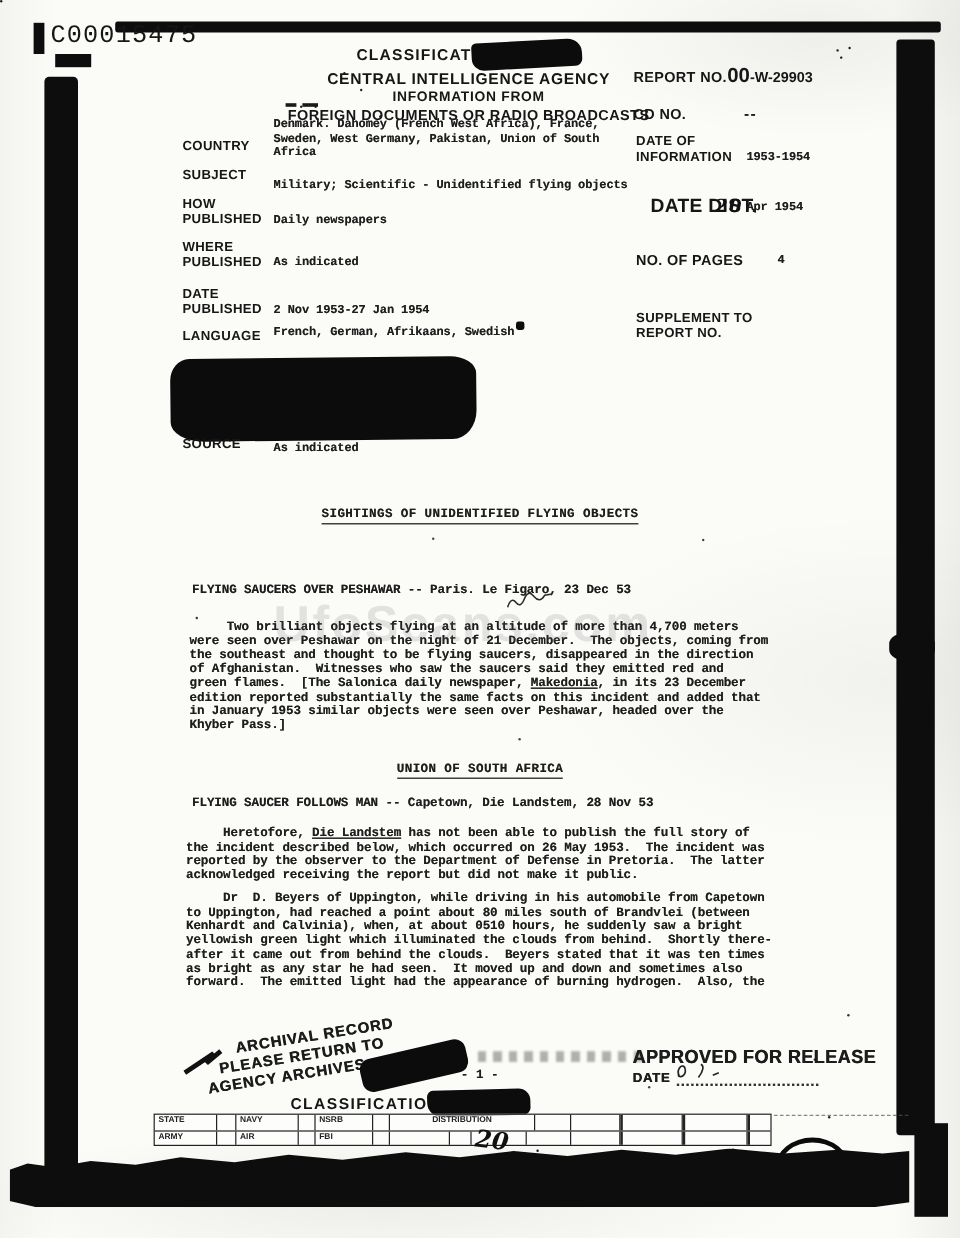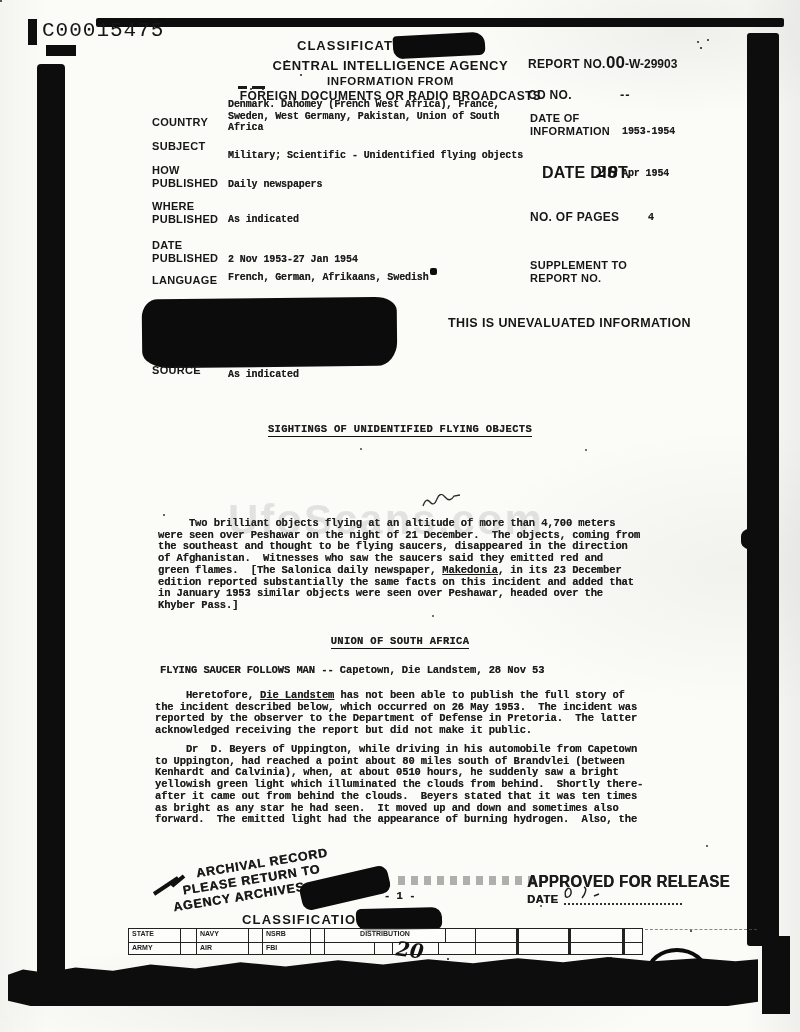--- a/index.html
+++ b/index.html
@@ -104,29 +104,29 @@
   <div class="abs mono typed" style="left:228px;top:254px;">2 Nov 1953-27 Jan 1954</div>
   <div class="abs sans label prel" style="left:530px;top:259px;">SUPPLEMENT TO
 REPORT NO.</div>
 
   <div class="abs sans label" style="left:152px;top:274px;">LANGUAGE</div>
   <div class="abs mono typed" style="left:228px;top:272px;">French, German, Afrikaans, Swedish</div>
   <div class="abs blob" style="left:430px;top:268px;width:7px;height:7px;border-radius:2px;"></div>
 
   <div class="abs blob" style="left:142px;top:298px;width:255px;height:69px;border-radius:16px 22px 20px 28px / 18px 14px 24px 16px;transform:rotate(-.6deg);"></div>
 
-  <div class="abs sans" style="left:448px;top:316px;font-size:12.5px;letter-spacing:.4px;">THIS IS UNEVALUATED INFORMATION</div>
 
   <div class="abs sans label" style="left:152px;top:364px;">SOURCE</div>
   <div class="abs mono typed" style="left:228px;top:369px;">As indicated</div>
 
   <div class="abs ctr" style="left:150px;top:418px;width:500px;">
     <span class="mono underln" style="font-size:10.5px;letter-spacing:.3px;">SIGHTINGS OF UNIDENTIFIED FLYING OBJECTS</span>
   </div>
 
+  <div class="abs mono headline" style="left:160px;top:486px;">FLYING SAUCERS OVER PESHAWAR -- Paris. Le Figaro, 23 Dec 53</div>
 
   <svg class="abs" style="left:420px;top:494px;" width="42" height="16" viewBox="0 0 42 16">
     <path d="M3 12 q3 -9 7 -4 t7 -3 t8 -2 t9 -1 l6 -1" fill="none" stroke="#2a2a2a" stroke-width="1.3"></path>
   </svg>
 
   <div class="abs mono bodytext" style="left: 158px; top: 506px; white-space: pre-wrap; margin-top: 12px;"><span>     Two brilliant objects flying at an altitude of more than 4,700 meters
 were seen over Peshawar on the night of 21 December.  The objects, coming from
 the southeast and thought to be flying saucers, disappeared in the direction
 of Afghanistan.  Witnesses who saw the saucers said they emitted red and
 green flames.  [The Salonica daily newspaper, </span><span style="text-decoration: underline;">Makedonia</span><span>, in its 23 December

